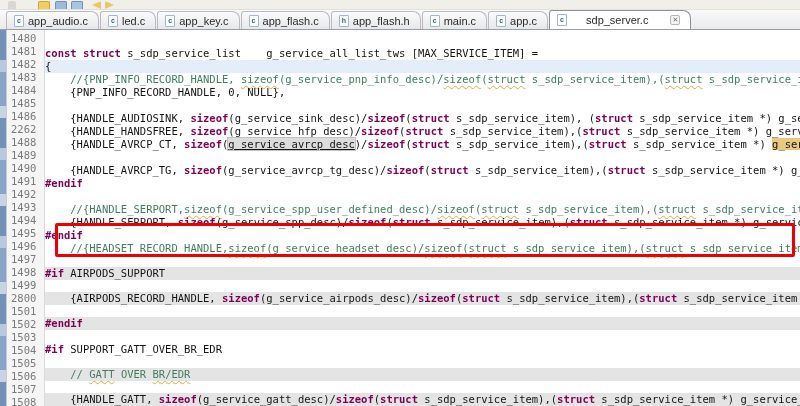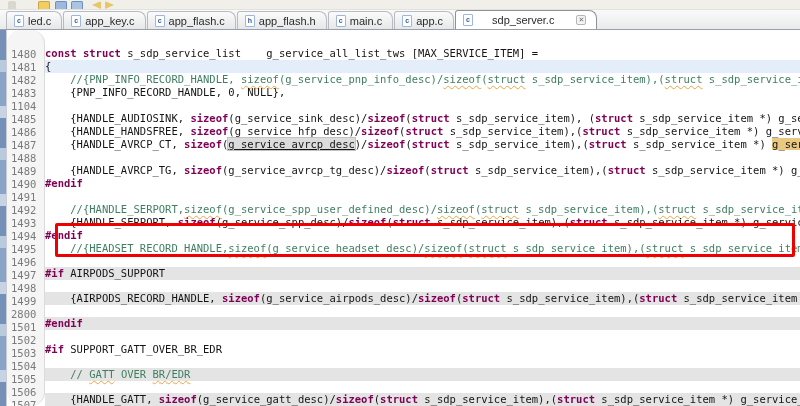--- a/index.html
+++ b/index.html
@@ -28,21 +28,21 @@
   .tab.active{background:#ffffff;border-color:#8d939b;height:19px;gap:19px;}
   .ficon{width:10px;height:12px;background:#fff;border:1px solid #9fb6d8;border-radius:1px;
     font-size:7px;line-height:10px;text-align:center;color:#2b5fa8;font-weight:bold;flex:0 0 auto;}
   .tabclose{width:10px;height:10px;margin-left:3px;border:1px solid #b5b5b5;border-radius:2px;
     font-size:7px;line-height:8px;text-align:center;color:#707070;background:#f4f4f4;}
   
   .editor{display:flex;height:376px;position:relative;background:#fff;}
   .ruler{width:7px;flex:0 0 auto;background:repeating-linear-gradient(180deg,
       #7591b8 0 30px,#b9cadf 30px 42px,#8aa4c6 42px 76px,#c6d4e6 76px 88px);
     border-right:1px solid #c9cdd3;}
-  .gutter{width:38px;flex:0 0 auto;background:#f5f5f5;border-right:1px solid #dadada;padding-top:18px;border-radius:14px;}
+  .gutter{width:38px;flex:0 0 auto;background:#f5f5f5;border-right:1px solid #dadada;padding-top:2px;}
   .ln{height:13px;line-height:13px;font:10.5px "DejaVu Sans Mono",monospace;
     color:var(--c-line_number);padding-left:4px;}
   .code{flex:1;position:relative;overflow:hidden;padding-top:4px;}
   .row{height:13px;line-height:13px;white-space:pre;font:10.5px "DejaVu Sans Mono",monospace;
     color:var(--c-plain);}
   .row.cur{background:var(--c-current_line_bg);}
   .row.gray{background:var(--c-gray_row_bg);margin-top:12px;}
   .k{color:var(--c-keyword);font-weight:bold;}
   .p{color:var(--c-plain);}
   .c{color:var(--c-comment);}
@@ -58,20 +58,24 @@
 <div class="toolbar">
   <span class="tb-stub tb0"></span>
   <span class="tb-stub tb1"></span>
   <span class="tb-stub tb2"></span>
   <span class="tb-stub tb3"></span>
   <span class="tb-stub tb4"></span>
   <span class="tb-stub tb5"></span>
 </div>
 
 <div class="tabbar">
+    <div class="tab">
+      <span class="ficon">c</span>
+      <span>app_audio.c</span>
+    </div>
     <div class="tab">
       <span class="ficon">c</span>
       <span>led.c</span>
     </div>
     <div class="tab">
       <span class="ficon">c</span>
       <span>app_key.c</span>
     </div>
     <div class="tab">
       <span class="ficon">c</span>
@@ -96,24 +100,24 @@
     </div>
   </div>
 
 <div class="editor">
   <div class="ruler"></div>
   <div class="gutter">
       <div class="ln">1480</div>
       <div class="ln">1481</div>
       <div class="ln">1482</div>
       <div class="ln">1483</div>
-      <div class="ln">1104</div>
+      <div class="ln">1484</div>
       <div class="ln">1485</div>
       <div class="ln">1486</div>
-      <div class="ln">1487</div>
+      <div class="ln">2262</div>
       <div class="ln">1488</div>
       <div class="ln">1489</div>
       <div class="ln">1490</div>
       <div class="ln">1491</div>
       <div class="ln">1492</div>
       <div class="ln">1493</div>
       <div class="ln">1494</div>
       <div class="ln">1495</div>
       <div class="ln">1496</div>
       <div class="ln">1497</div>

